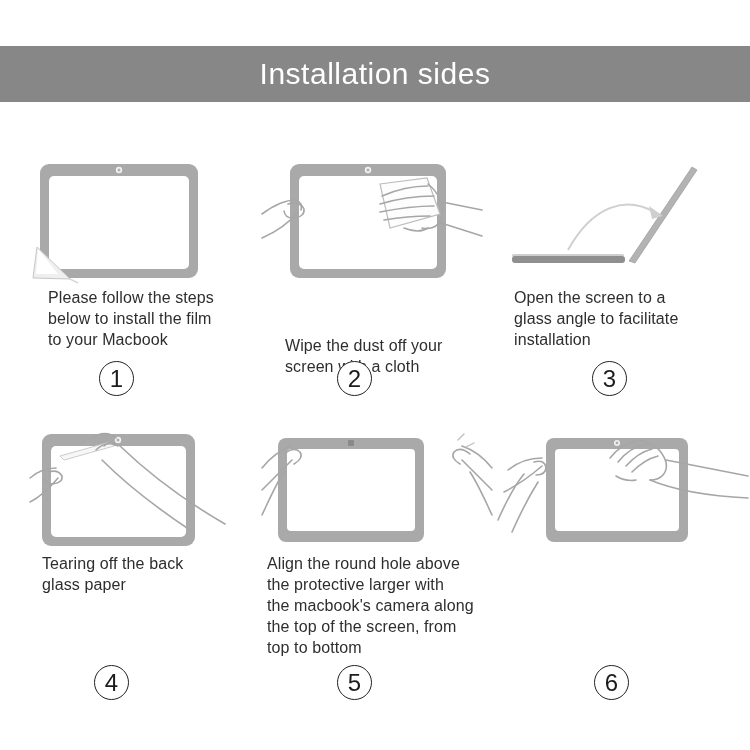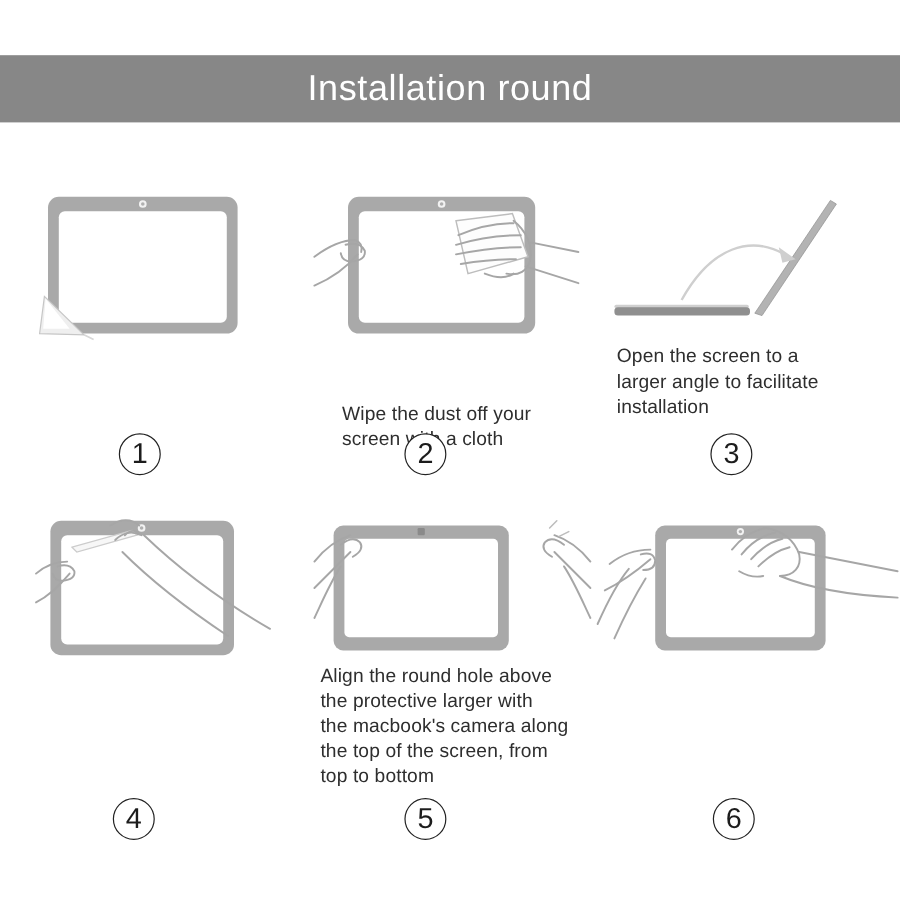--- a/index.html
+++ b/index.html
@@ -50,39 +50,42 @@
   .step-6 .cap{left:12px;} .step-6 .num{left:96px;}
   .bezel{fill:var(--bezel);}
   .screenw{fill:#ffffff;}
   .ln{fill:none;stroke:var(--line);stroke-width:1.6;stroke-linecap:round;stroke-linejoin:round;}
   .lnsoft{fill:none;stroke:#bdbdbd;stroke-width:1.3;stroke-linecap:round;}
 </style>
 </head>
 <body>
 
 <div class="header">
-  <div class="header-title">Installation round</div>
+  <div class="header-title">Installation sides</div>
 </div>
 
 <div class="cell step-1 row1">
   <svg class="illus" width="215" height="136" viewBox="0 0 215 136">
     <g>
       <rect class="bezel" x="10" y="14" width="158" height="114" rx="9"></rect>
       <rect class="screenw" x="19" y="26" width="140" height="93" rx="5"></rect>
     </g>
     <g>
       <circle cx="89" cy="20" r="3.2" fill="#f2f2f2"></circle>
       <circle cx="89" cy="20" r="1.5" fill="#b0b0b0"></circle>
     </g>
     <g>
       <polygon points="7,97 40,129 3,128" fill="#efefef" stroke="#c6c6c6" stroke-width="1"></polygon>
       <polygon points="8,99 28,124 6,124" fill="#ffffff"></polygon>
       <path d="M40,129 L48,133" stroke="#d8d8d8" stroke-width="1.4" fill="none"></path>
     </g>
   </svg>
+  <div class="cap">Please follow the steps
+below to install the film
+to your Macbook</div>
   <div class="num">1</div>
 </div>
 
 <div class="cell step-2 row1">
   <svg class="illus" width="220" height="136" viewBox="0 0 220 136">
     <g>
       <rect class="bezel" x="28" y="14" width="156" height="114" rx="9"></rect>
       <rect class="screenw" x="37" y="26" width="138" height="93" rx="5"></rect>
     </g>
     <g>
@@ -122,21 +125,21 @@
     </g>
     <g>
       <polygon points="131,111 194,17 199,20 137,113" fill="#b3b3b3" stroke="#909090" stroke-width="0.6"></polygon>
     </g>
     <g>
       <path d="M70,100 C95,55 128,46 156,62" fill="none" stroke="var(--accent-arrow)" stroke-width="2"></path>
       <polygon points="165,66 151,56 154,69" fill="var(--accent-arrow)"></polygon>
     </g>
   </svg>
   <div class="cap">Open the screen to a
-larger angle to facilitate
+glass angle to facilitate
 installation</div>
   <div class="num">3</div>
 </div>
 
 <div class="cell step-4 row2">
   <svg class="illus" width="215" height="132" viewBox="0 0 215 132">
     <g>
       <rect class="bezel" x="12" y="14" width="153" height="112" rx="9"></rect>
       <rect class="screenw" x="21" y="26" width="135" height="91" rx="5"></rect>
     </g>
@@ -153,20 +156,22 @@
       <path class="ln" d="M74,26 q6,-6 12,-2"></path>
       <path class="ln" d="M90,26 C115,50 150,78 195,104"></path>
       <path class="ln" d="M72,40 C100,68 130,90 160,110"></path>
     </g>
     <g>
       <path class="ln" d="M0,58 C8,51 16,48 26,48"></path>
       <path class="ln" d="M0,82 C10,77 18,70 28,58"></path>
       <path class="ln" d="M18,52 q10,-3 14,4 q1,7 -10,8 q-7,0 -8,-6"></path>
     </g>
   </svg>
+  <div class="cap">Tearing off the back
+glass paper</div>
   <div class="num">4</div>
 </div>
 
 <div class="cell step-5 row2">
   <svg class="illus" width="230" height="132" viewBox="0 0 230 132">
     <g>
       <rect class="bezel" x="16" y="18" width="146" height="104" rx="8"></rect>
       <rect class="screenw" x="25" y="29" width="128" height="82" rx="4"></rect>
     </g>
     <g>

